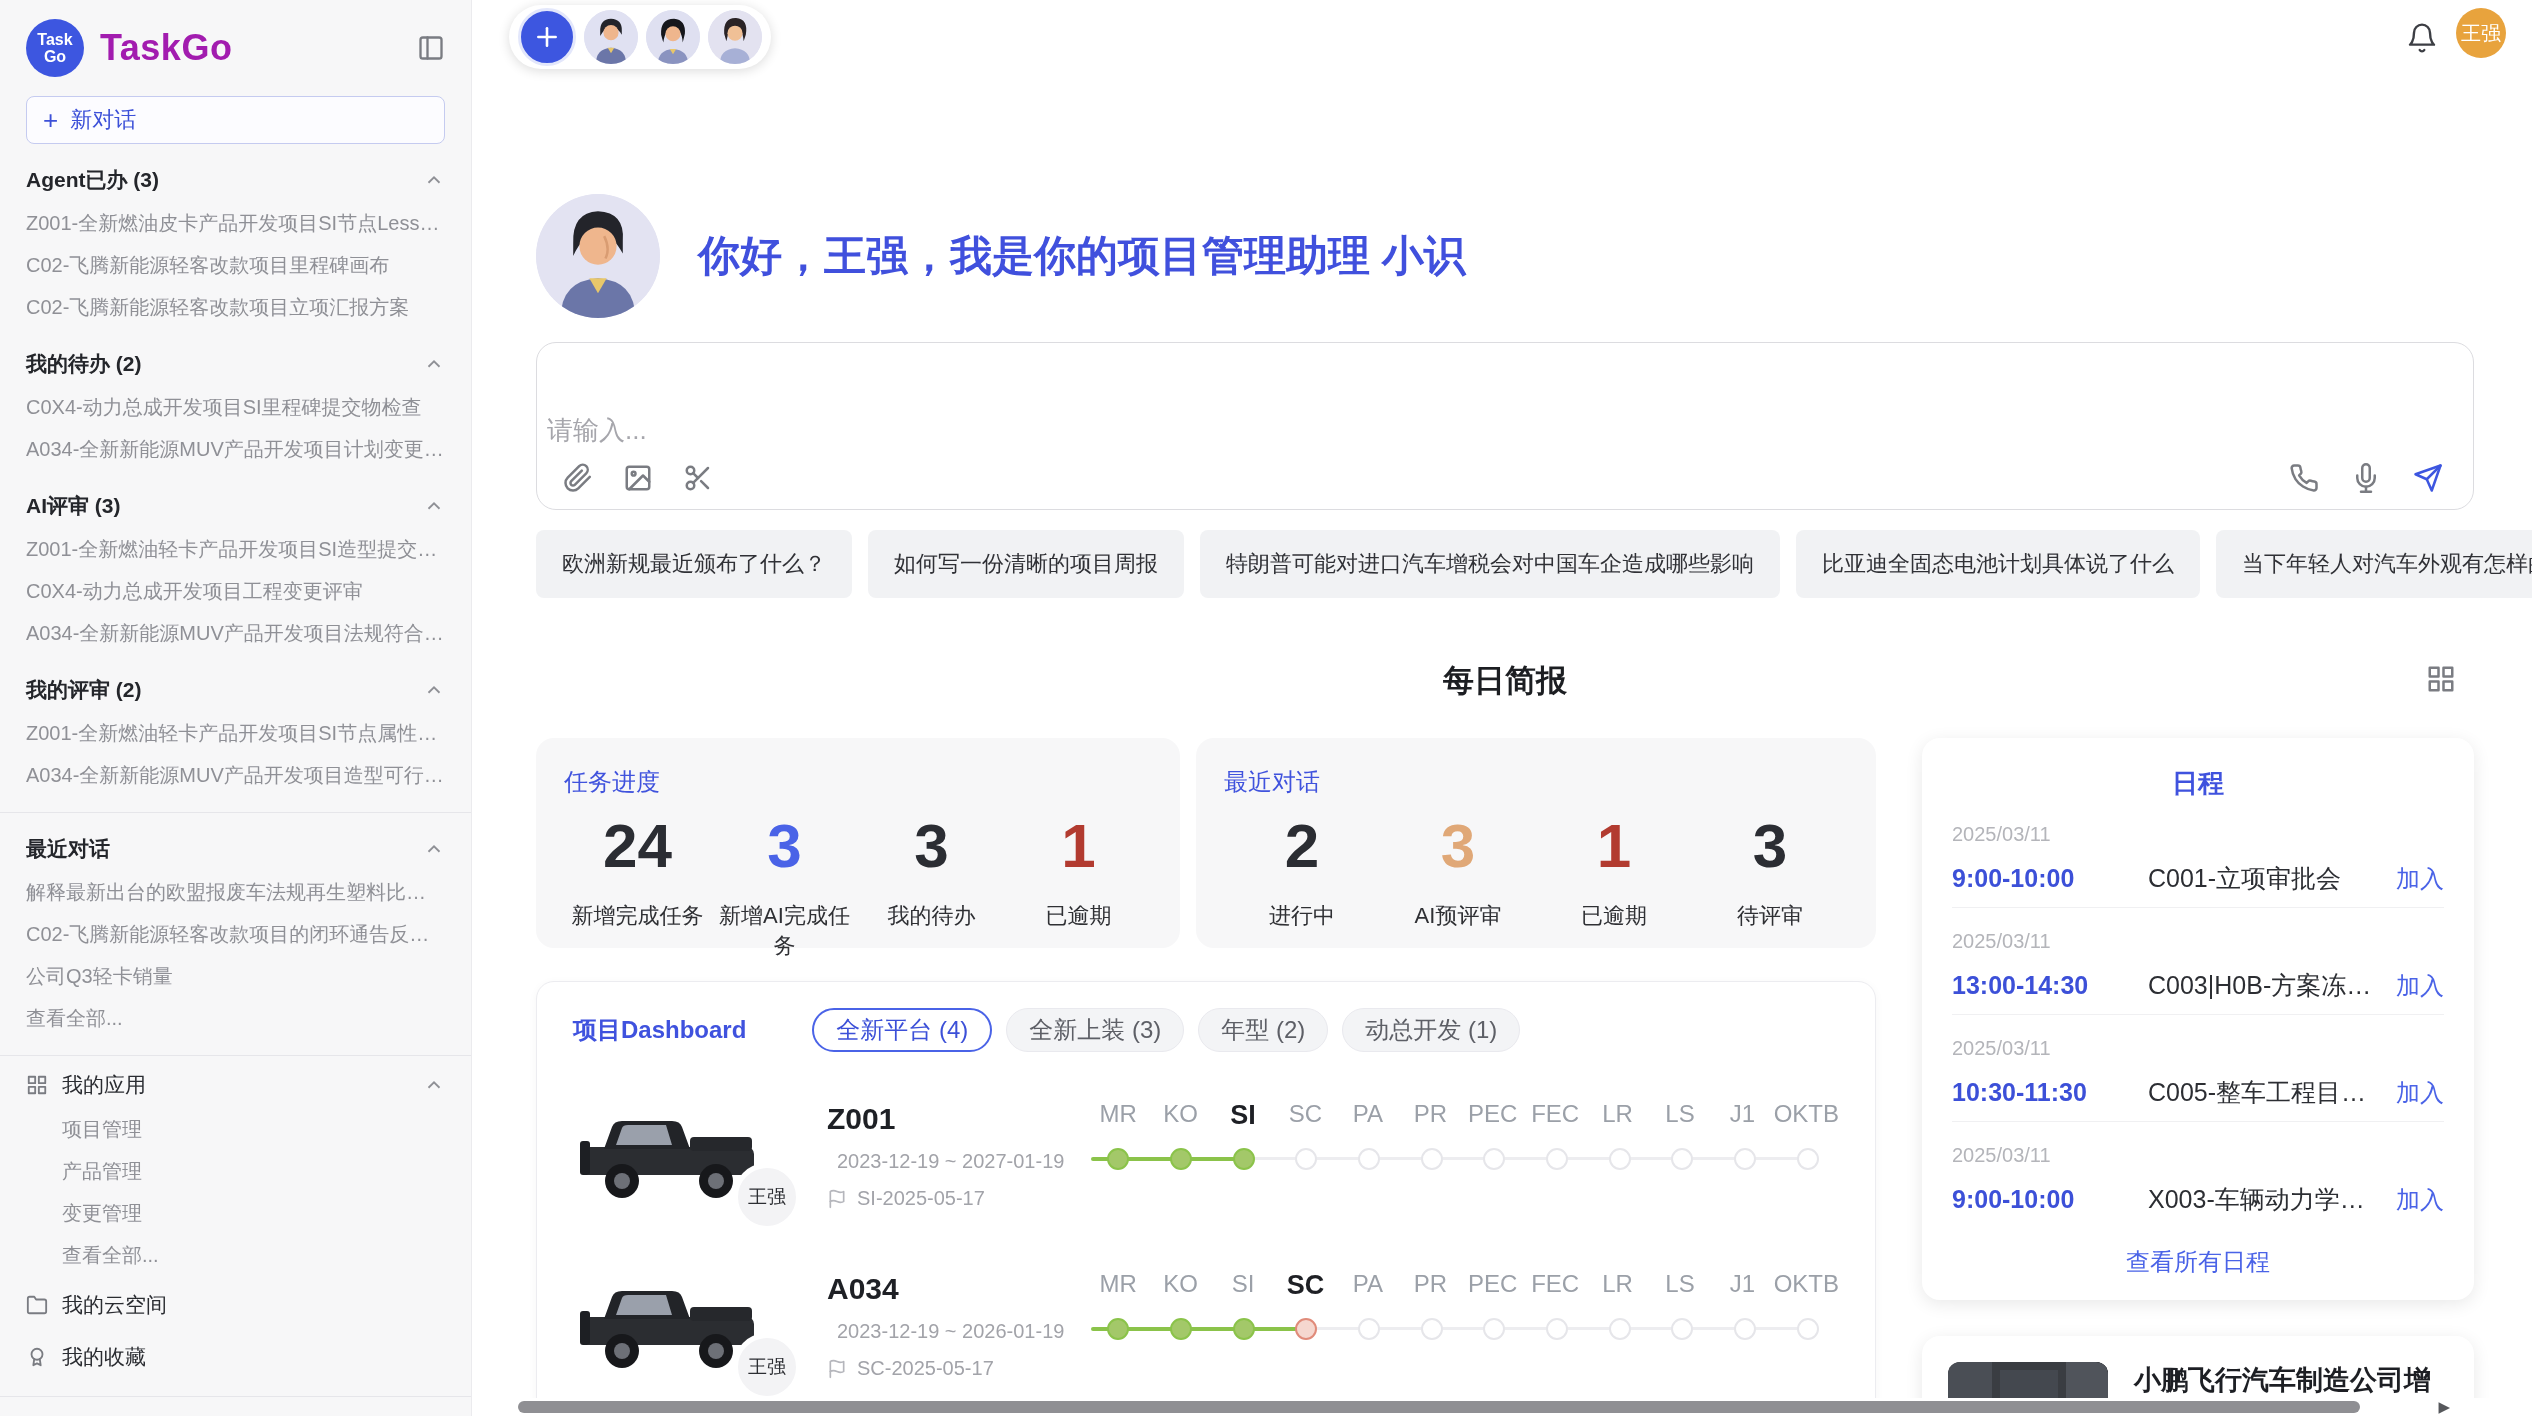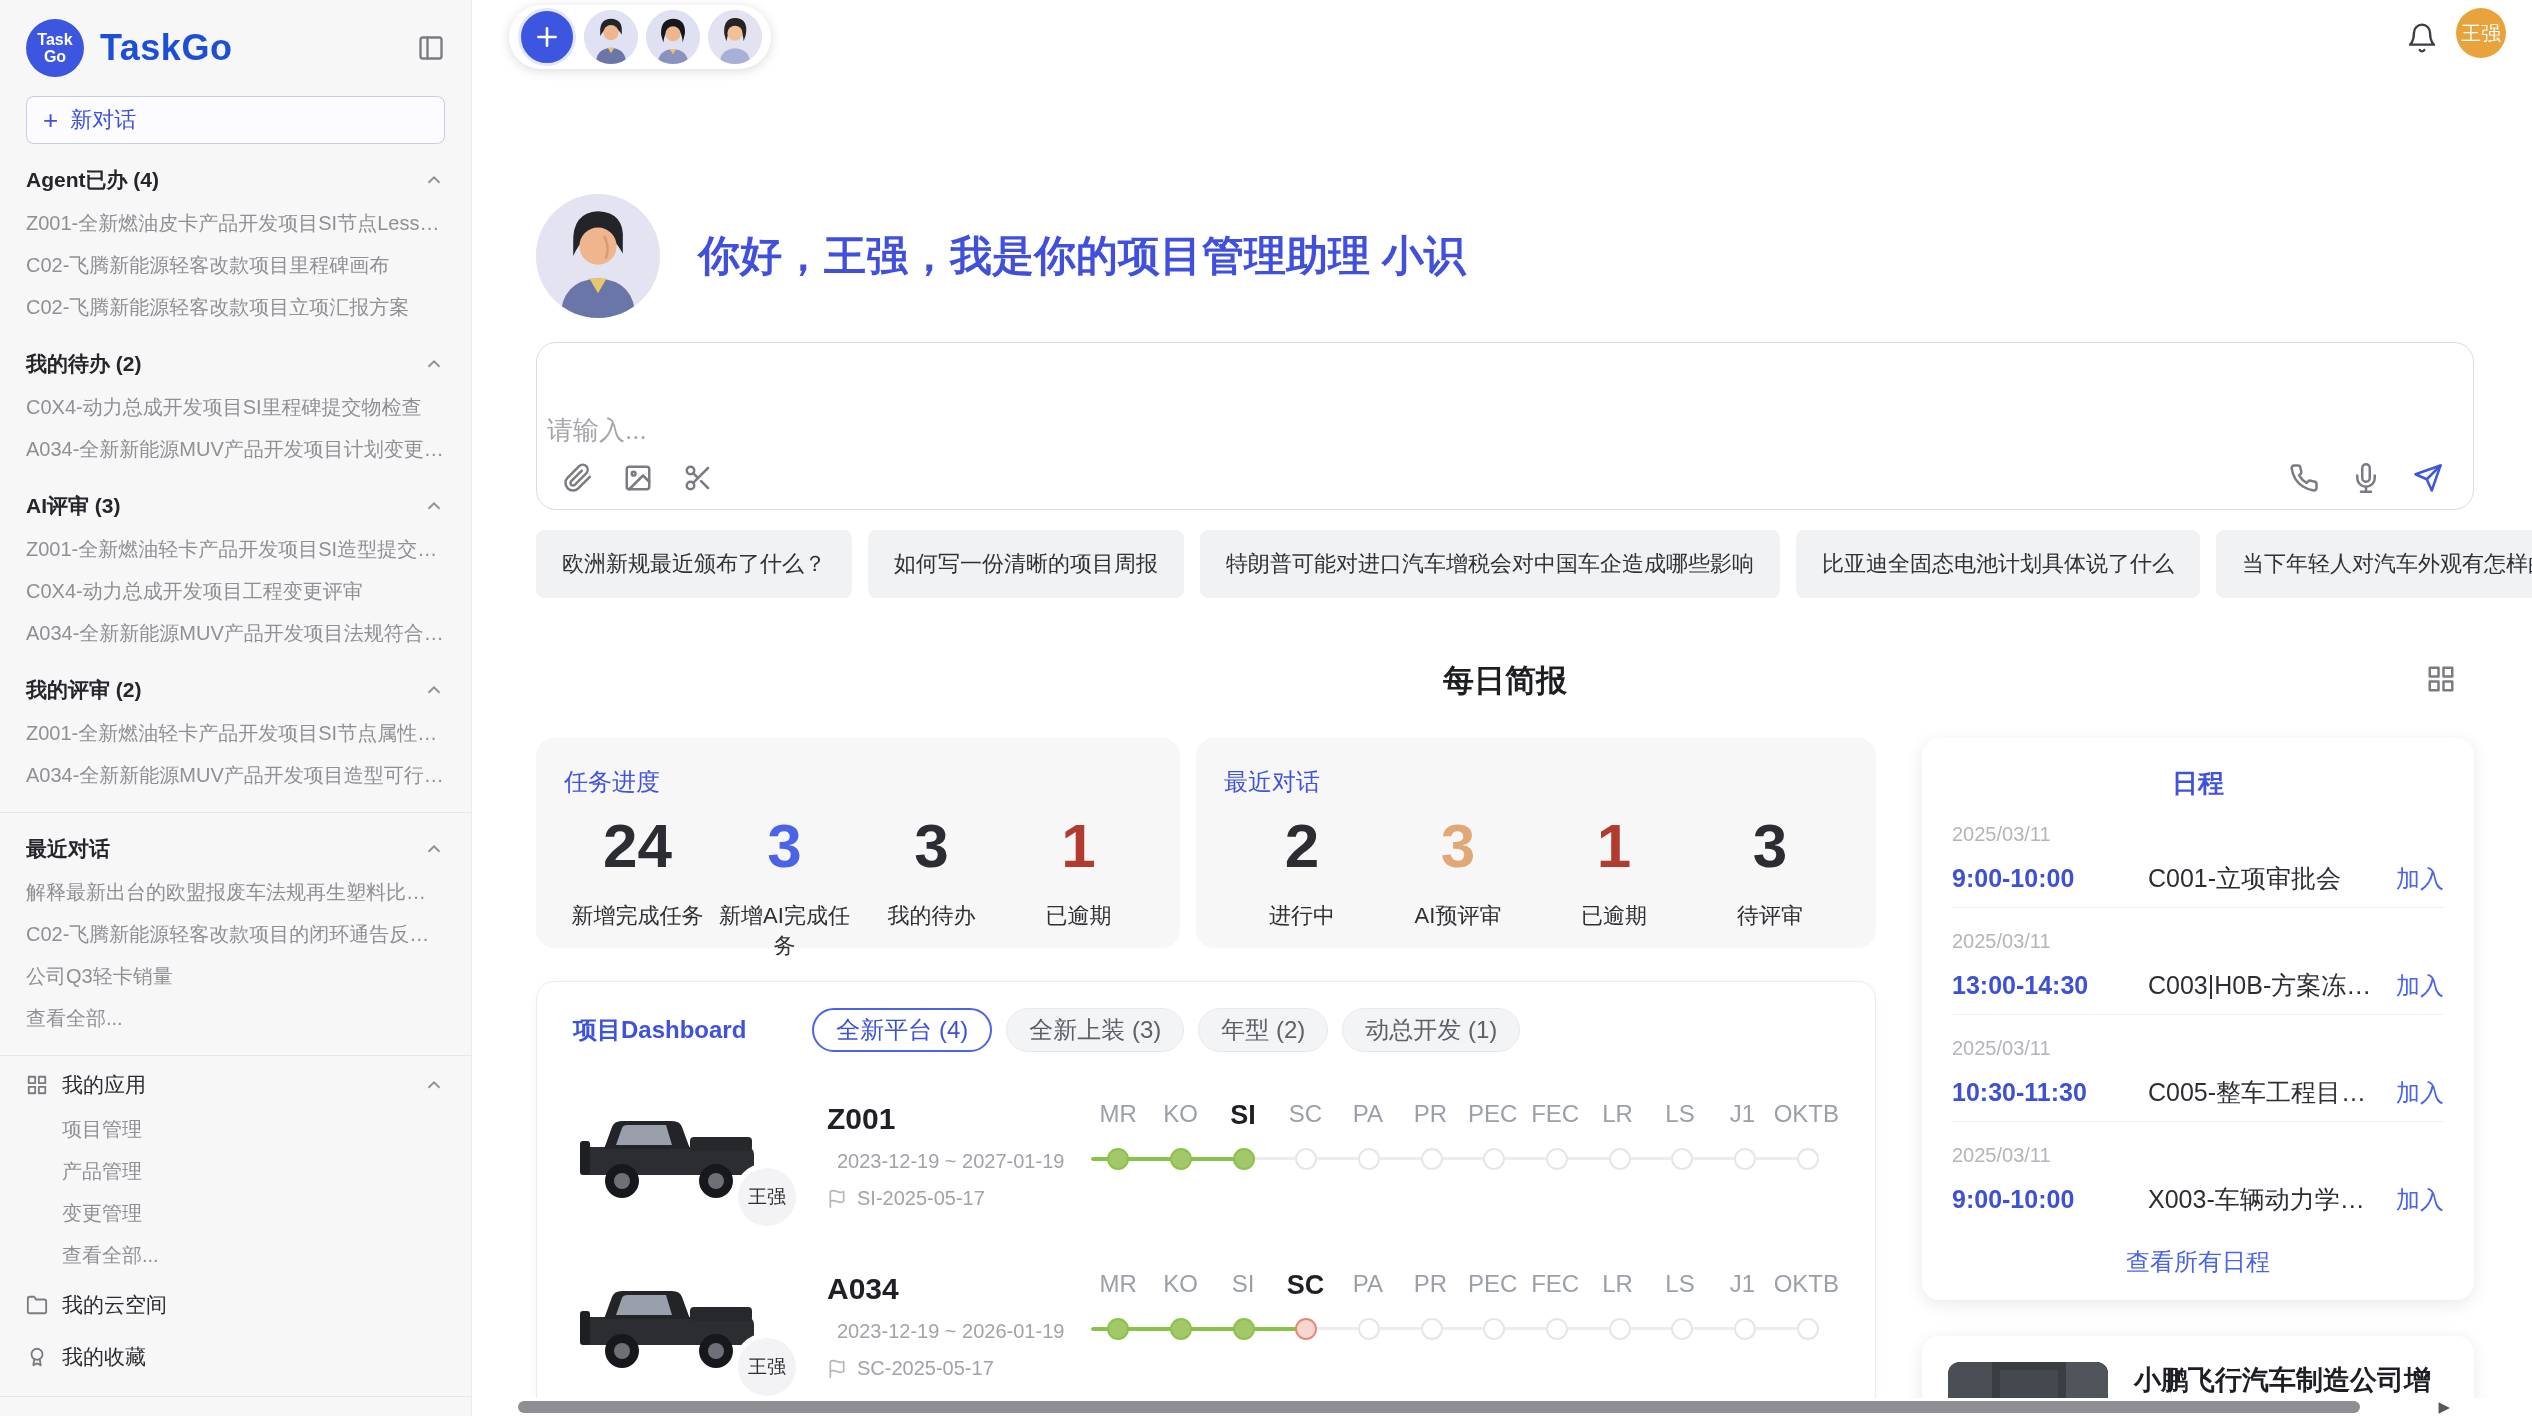--- a/index.html
+++ b/index.html
@@ -8,21 +8,21 @@
   svg{display:block}
   .ico{stroke:#7a7c82;fill:none;stroke-width:2;stroke-linecap:round;stroke-linejoin:round}
 
   
   .sidebar{position:absolute;left:0;top:0;width:472px;height:1416px;background:#f7f7f8;
            border-right:1px solid #ebebee;box-sizing:border-box;padding:14px 26px 0;}
   .logo-row{display:flex;align-items:center;height:68px;}
   .logo-circle{width:58px;height:58px;border-radius:50%;background:#3d56e0;color:#fff;
                display:flex;flex-direction:column;align-items:center;justify-content:center;
                font-size:16px;line-height:17px;font-weight:700;flex:none;}
-  .app-title{font-size:36px;font-weight:700;color:#1d4ed8;margin-left:16px;letter-spacing:.5px;}
+  .app-title{font-size:36px;font-weight:700;color:#a21caf;margin-left:16px;letter-spacing:.5px;}
   .collapse-btn{margin-left:auto;cursor:pointer;}
   .new-chat{margin-top:14px;height:46px;border:1px solid #c5cbf0;background:#fcfcff;border-radius:8px;
             display:flex;align-items:center;padding:0 16px;color:#3c50d8;font-size:22px;gap:12px;cursor:pointer;}
   .plus-glyph{font-size:26px;line-height:26px;color:#3c50d8;}
   .section-header{display:flex;align-items:center;height:44px;margin-top:14px;
                   font-size:21px;color:#24262b;font-weight:700;}
   .chev{width:22px;height:22px;margin-left:auto;stroke:#8f9096;fill:none;stroke-width:2;}
   .side-item{height:42px;line-height:42px;font-size:20px;color:#8f9096;white-space:nowrap;
              overflow:hidden;text-overflow:ellipsis;cursor:pointer;}
   .sb-divider{height:1px;background:#e6e6ea;margin:16px -26px 0;}
@@ -144,21 +144,21 @@
       </span>
     </div>
 
     <div class="new-chat">
       <span class="plus-glyph">+</span>
       <span>新对话</span>
     </div>
 
     <div id="sb-sections">
         <div class="section-header">
-          <span>Agent已办 (4)</span>
+          <span>Agent已办 (3)</span>
           <svg class="chev" viewBox="0 0 24 24">
             <polyline points="6 15 12 9 18 15"></polyline>
           </svg>
         </div>
         <div class="side-item">Z001-全新燃油皮卡产品开发项目SI节点Lesson Learn报告</div>
         <div class="side-item">C02-飞腾新能源轻客改款项目里程碑画布</div>
         <div class="side-item">C02-飞腾新能源轻客改款项目立项汇报方案</div>
         <div class="section-header">
           <span>我的待办 (2)</span>
           <svg class="chev" viewBox="0 0 24 24">

